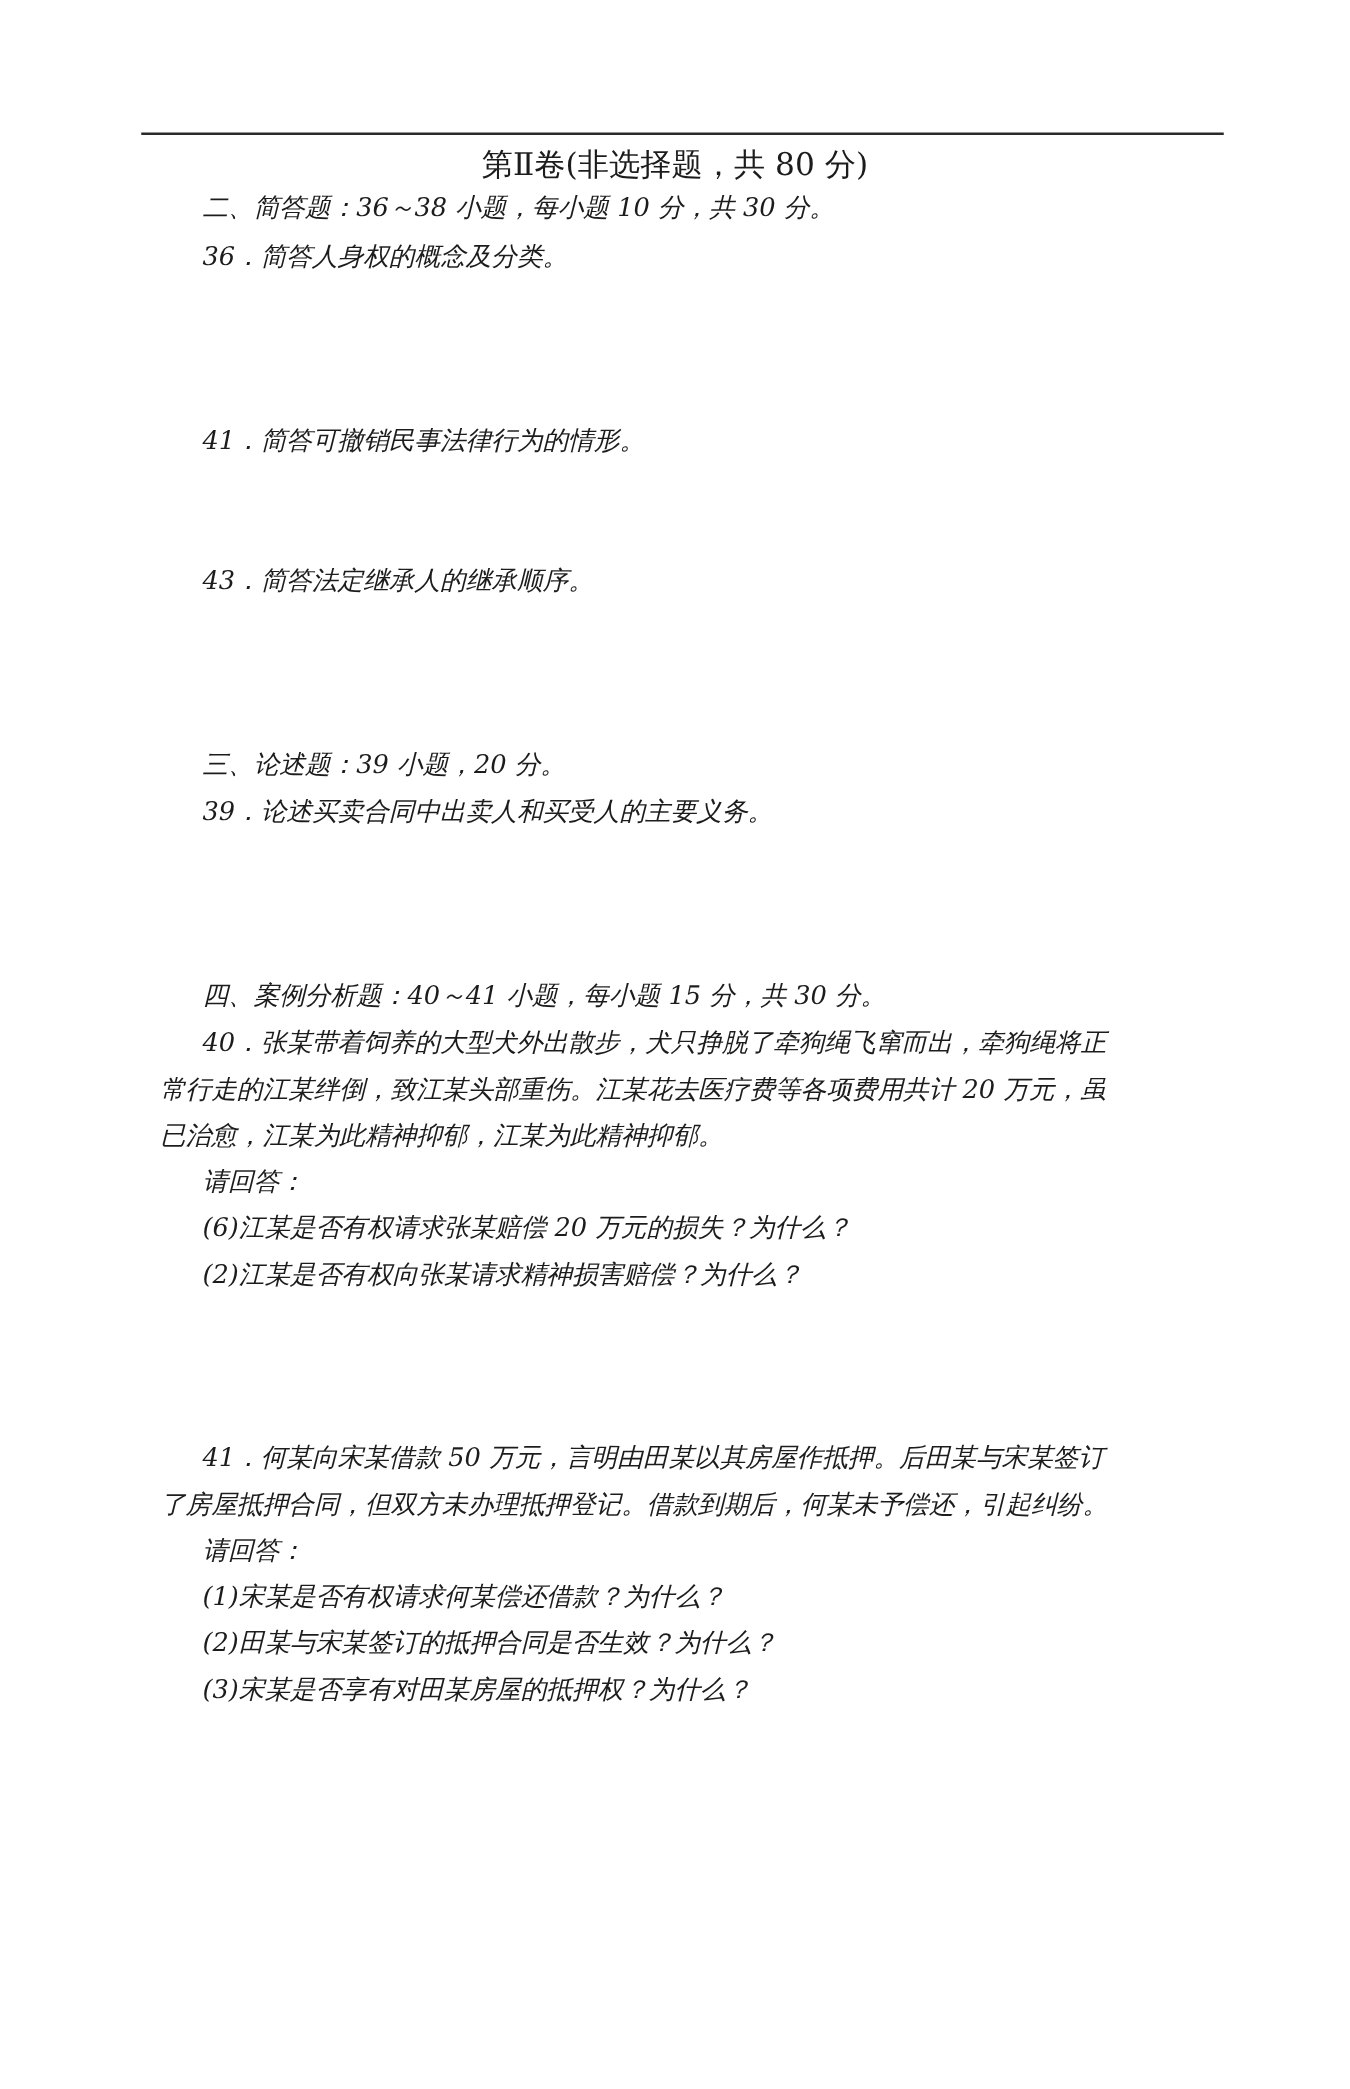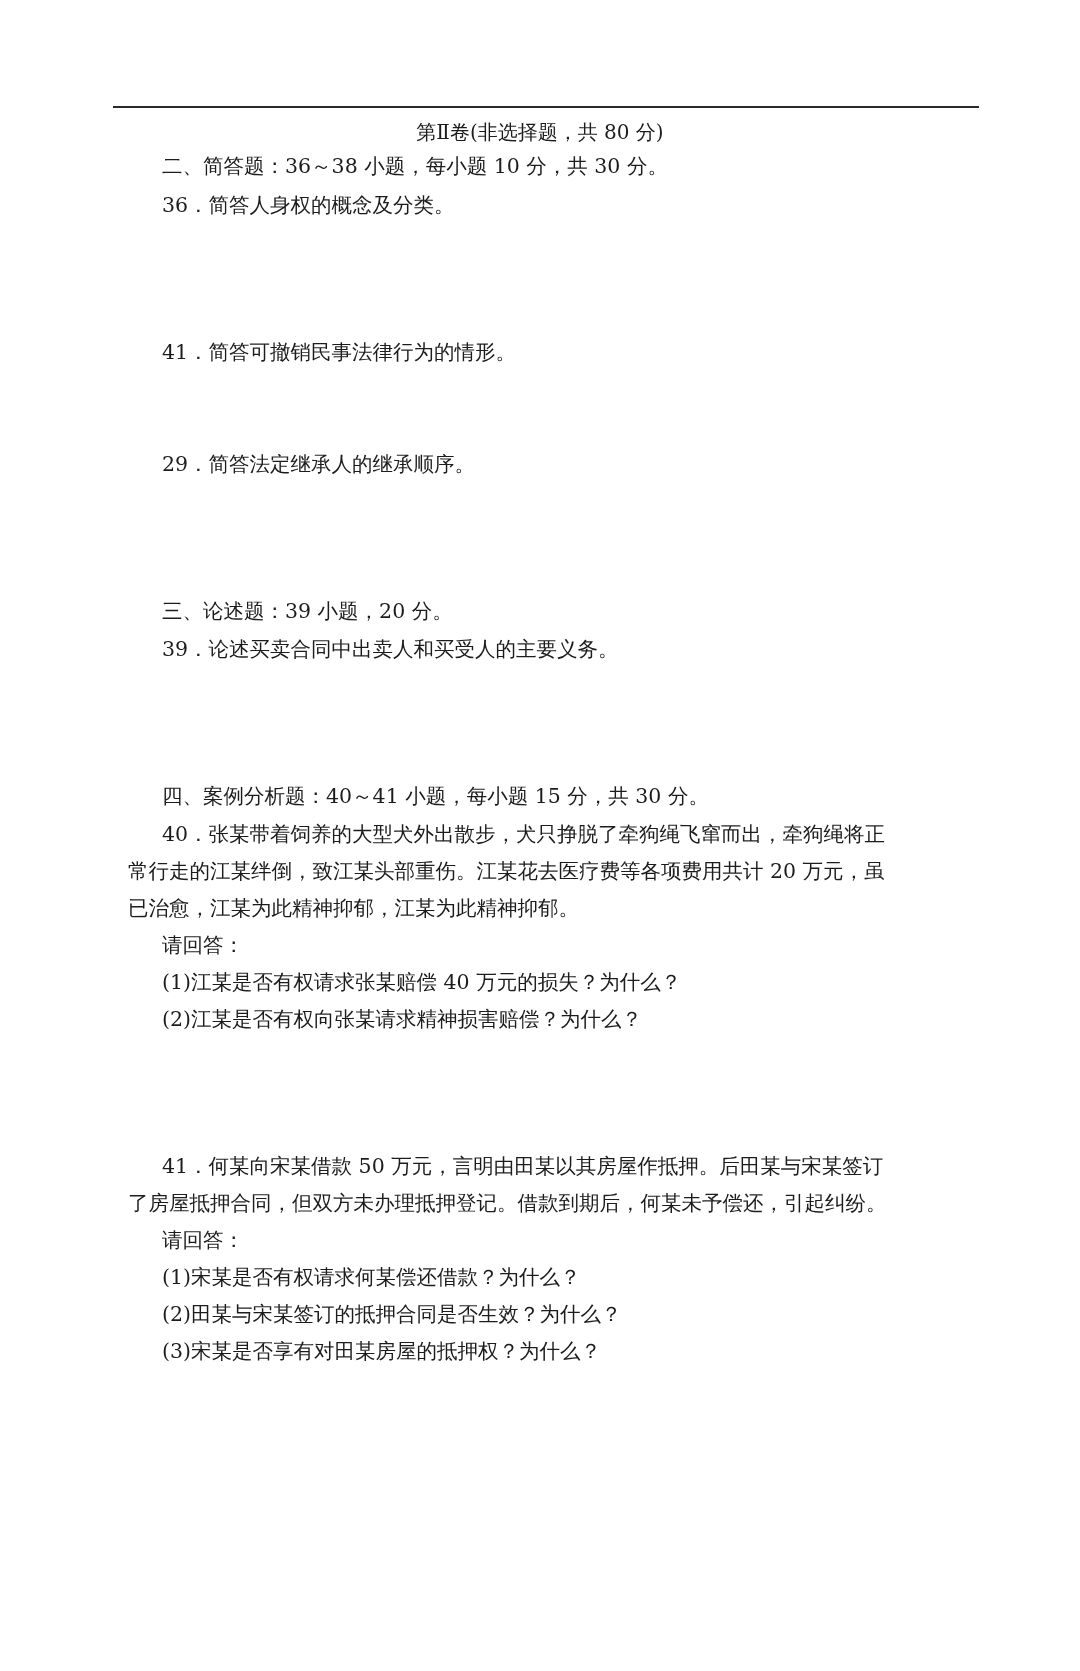--- a/index.html
+++ b/index.html
@@ -7,50 +7,50 @@
     width: 1080px; height: 1671px; position: relative; overflow: hidden;
     font-family: "DejaVu Serif", "Liberation Serif", serif;
     color: #1c1c1c;
   }
   .rule {
     position: absolute; left: 113px; top: 106px; width: 866px; height: 2px;
     background: #2a2a2a;
   }
   .title {
     position: absolute; left: 0; width: 1080px; top: 112px; text-align: center;
-    font-size: 20px; line-height: 40px; letter-spacing: 0px;
+    font-size: 25px; line-height: 40px; letter-spacing: 0px;
   }
   .line {
-    position: absolute; font-size: 20.5px; line-height: 28px; white-space: nowrap;
+    position: absolute; font-size: 20.5px; line-height: 28px; white-space: nowrap; font-style: italic;
   }
   .ind { left: 162px; }
   .full { left: 116px; margin-left: 12px; }
 </style>
 </head>
 <body>
 
 <div>
   <div class="rule"></div>
   <div class="title">第Ⅱ卷(非选择题，共 80 分)</div>
 
   <div class="line ind" style="top:152px">二、简答题：36～38 小题，每小题 10 分，共 30 分。</div>
   <div class="line ind" style="top:191px">36．简答人身权的概念及分类。</div>
   <div class="line ind" style="top:338px">41．简答可撤销民事法律行为的情形。</div>
-  <div class="line ind" style="top:450px">29．简答法定继承人的继承顺序。</div>
+  <div class="line ind" style="top:450px">43．简答法定继承人的继承顺序。</div>
 
   <div class="line ind" style="top:597px">三、论述题：39 小题，20 分。</div>
   <div class="line ind" style="top:635px">39．论述买卖合同中出卖人和买受人的主要义务。</div>
 
   <div class="line ind" style="top:782px">四、案例分析题：40～41 小题，每小题 15 分，共 30 分。</div>
 
   <div class="line ind" style="top:820px">40．张某带着饲养的大型犬外出散步，犬只挣脱了牵狗绳飞窜而出，牵狗绳将正</div>
   <div class="line full" style="top:857px">常行走的江某绊倒，致江某头部重伤。江某花去医疗费等各项费用共计 20 万元，虽</div>
   <div class="line full" style="top:894px">已治愈，江某为此精神抑郁，江某为此精神抑郁。</div>
   <div class="line ind" style="top:931px">请回答：</div>
-  <div class="line ind" style="top:968px">(1)江某是否有权请求张某赔偿 40 万元的损失？为什么？</div>
+  <div class="line ind" style="top:968px">(6)江某是否有权请求张某赔偿 20 万元的损失？为什么？</div>
   <div class="line ind" style="top:1005px">(2)江某是否有权向张某请求精神损害赔偿？为什么？</div>
 
   <div class="line ind" style="top:1152px">41．何某向宋某借款 50 万元，言明由田某以其房屋作抵押。后田某与宋某签订</div>
   <div class="line full" style="top:1189px">了房屋抵押合同，但双方未办理抵押登记。借款到期后，何某未予偿还，引起纠纷。</div>
   <div class="line ind" style="top:1226px">请回答：</div>
   <div class="line ind" style="top:1263px">(1)宋某是否有权请求何某偿还借款？为什么？</div>
   <div class="line ind" style="top:1300px">(2)田某与宋某签订的抵押合同是否生效？为什么？</div>
   <div class="line ind" style="top:1337px">(3)宋某是否享有对田某房屋的抵押权？为什么？</div>
 </div>
 

